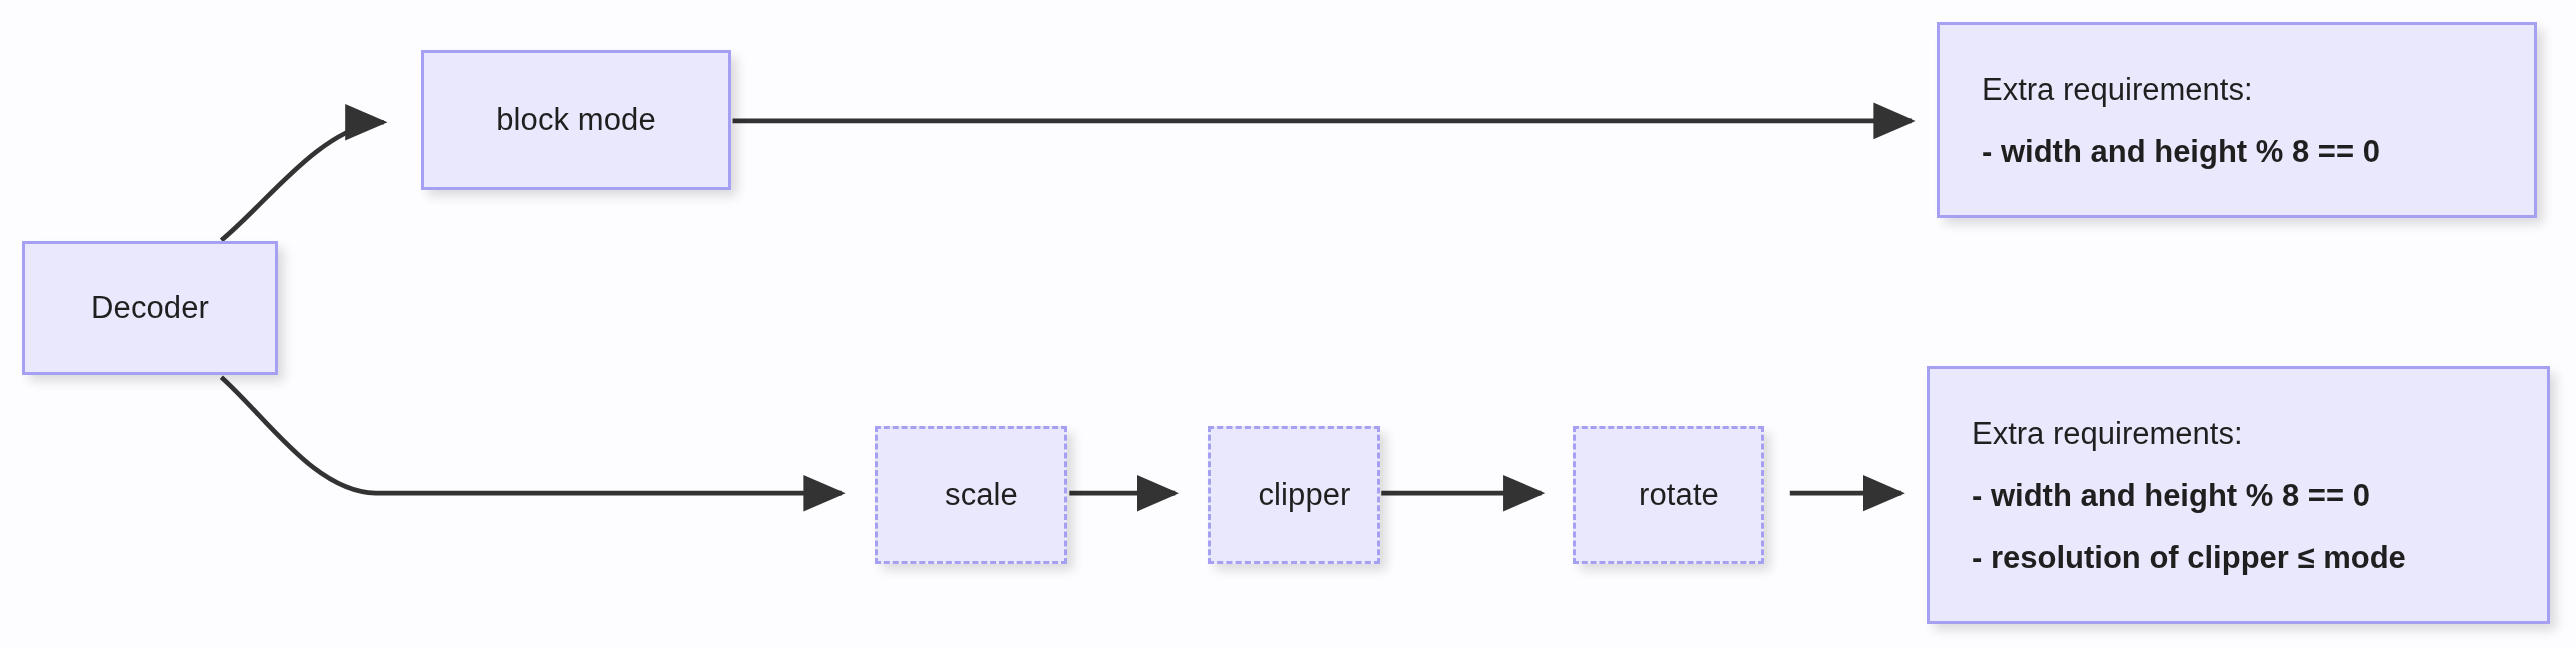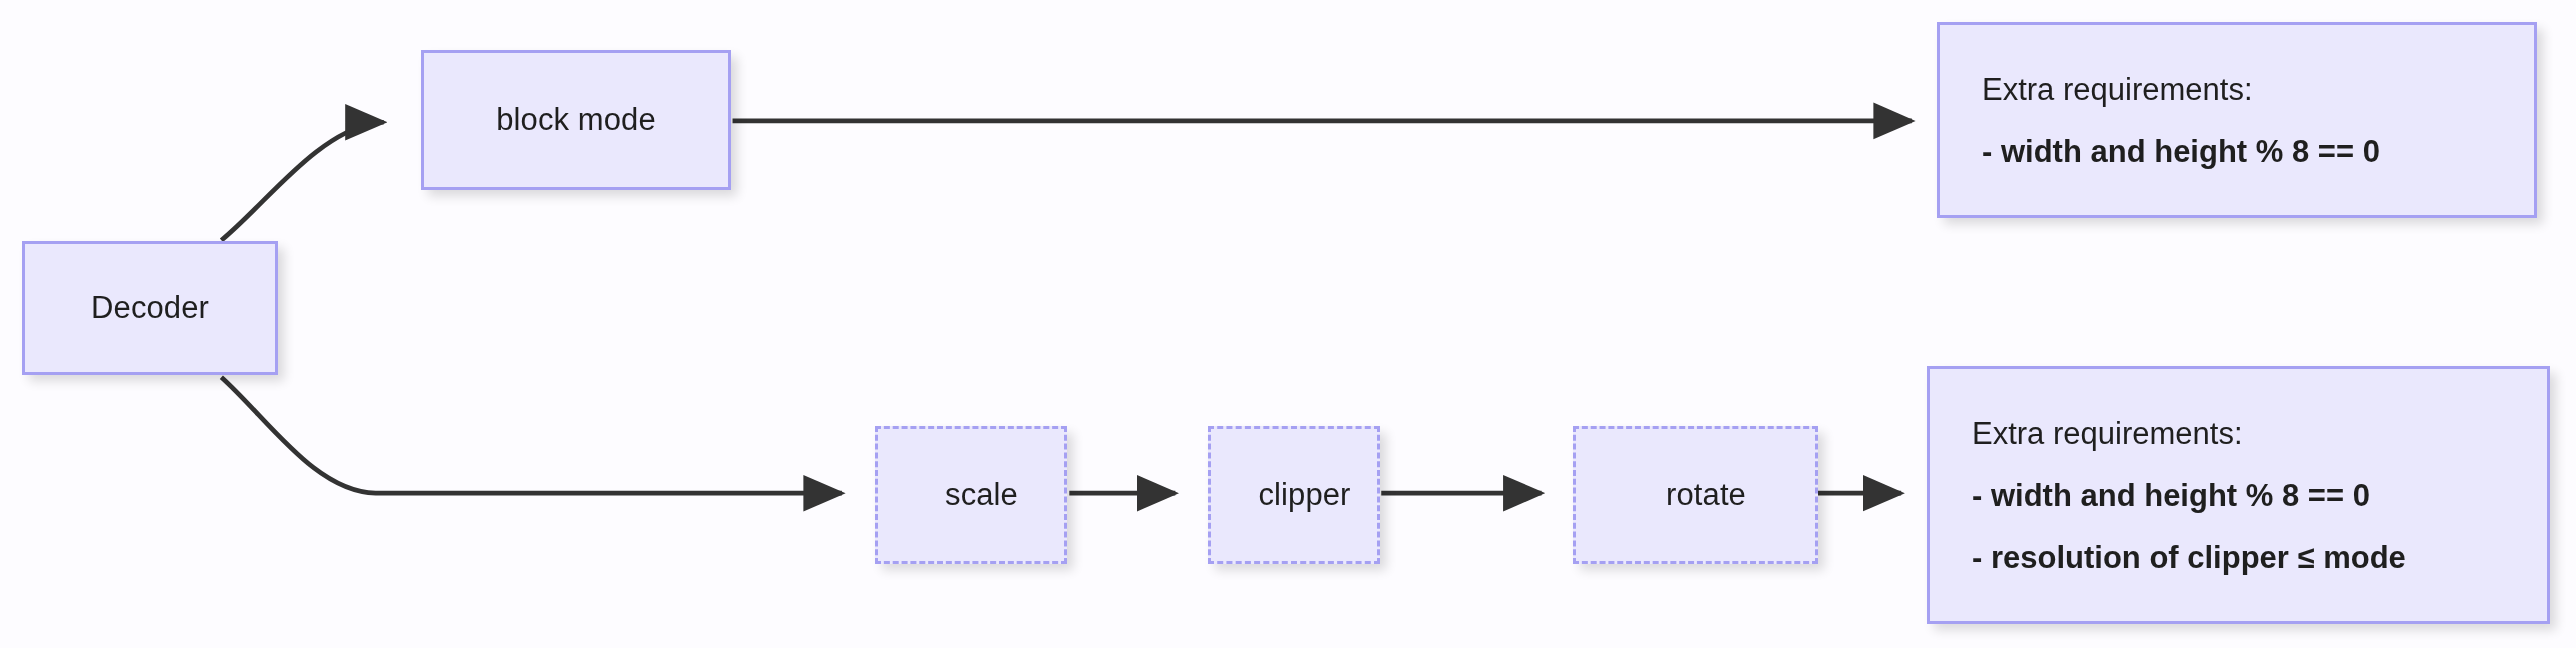--- a/index.html
+++ b/index.html
@@ -58,21 +58,21 @@
     white-space: nowrap;
     text-align: left;
   }
   .note .note-line + .note-line { margin-top: 31px; font-weight: bold; }
 
   
   #node-decoder   { left: 22px;   top: 241px; width: 256px; height: 134px; }
   #node-blockmode { left: 421px;  top: 50px;  width: 310px; height: 140px; }
   #node-scale     { left: 875px; top: 426px; width: 192px; height: 138px; }
   #node-clipper   { left: 1208px; top: 426px; width: 172px; height: 138px; }
-  #node-rotate    { left: 1573px; top: 426px; width: 245px; height: 138px; }
+  #node-rotate    { left: 1573px; top: 426px; width: 191px; height: 138px; }
   #node-note-top  { left: 1937px; top: 22px;  width: 600px; height: 196px; }
   #node-note-bot  { left: 1927px; top: 366px; width: 623px; height: 258px; }
 </style>
 </head>
 <body>
 
 <div id="canvas">
 
   <svg id="edges" viewBox="0 0 3840 967" width="2576" height="649" xmlns="http://www.w3.org/2000/svg">
     <defs>

